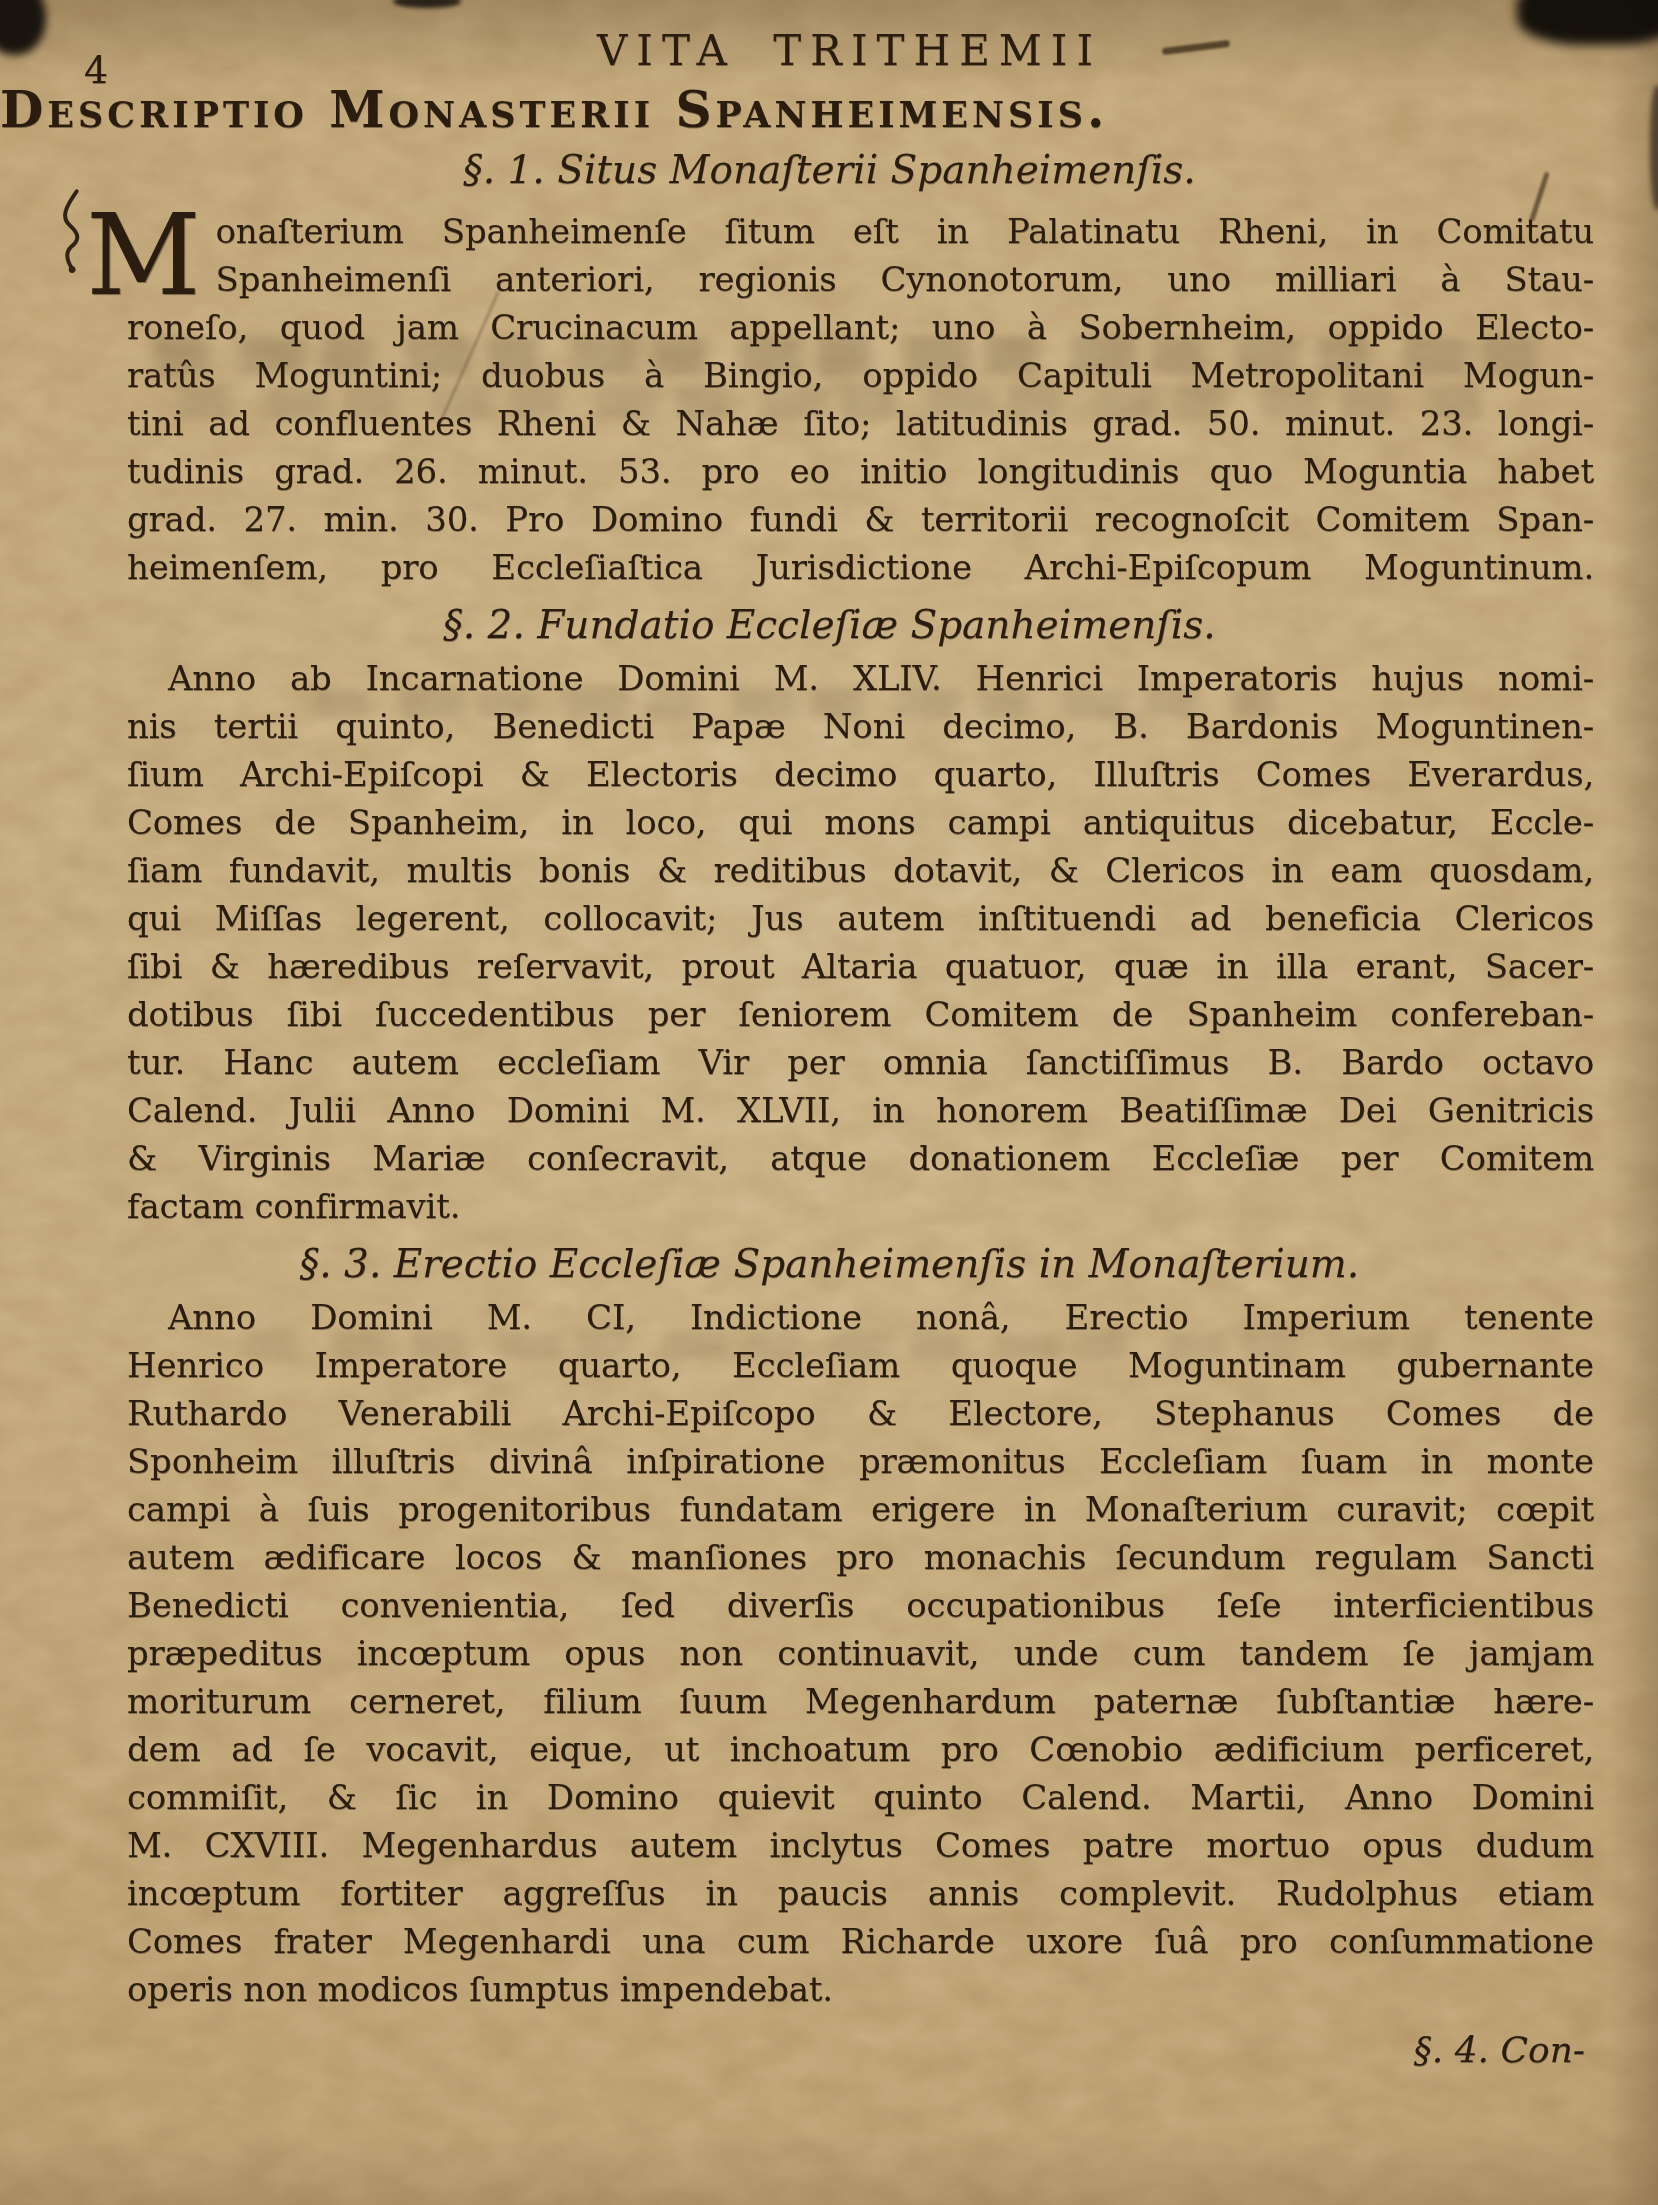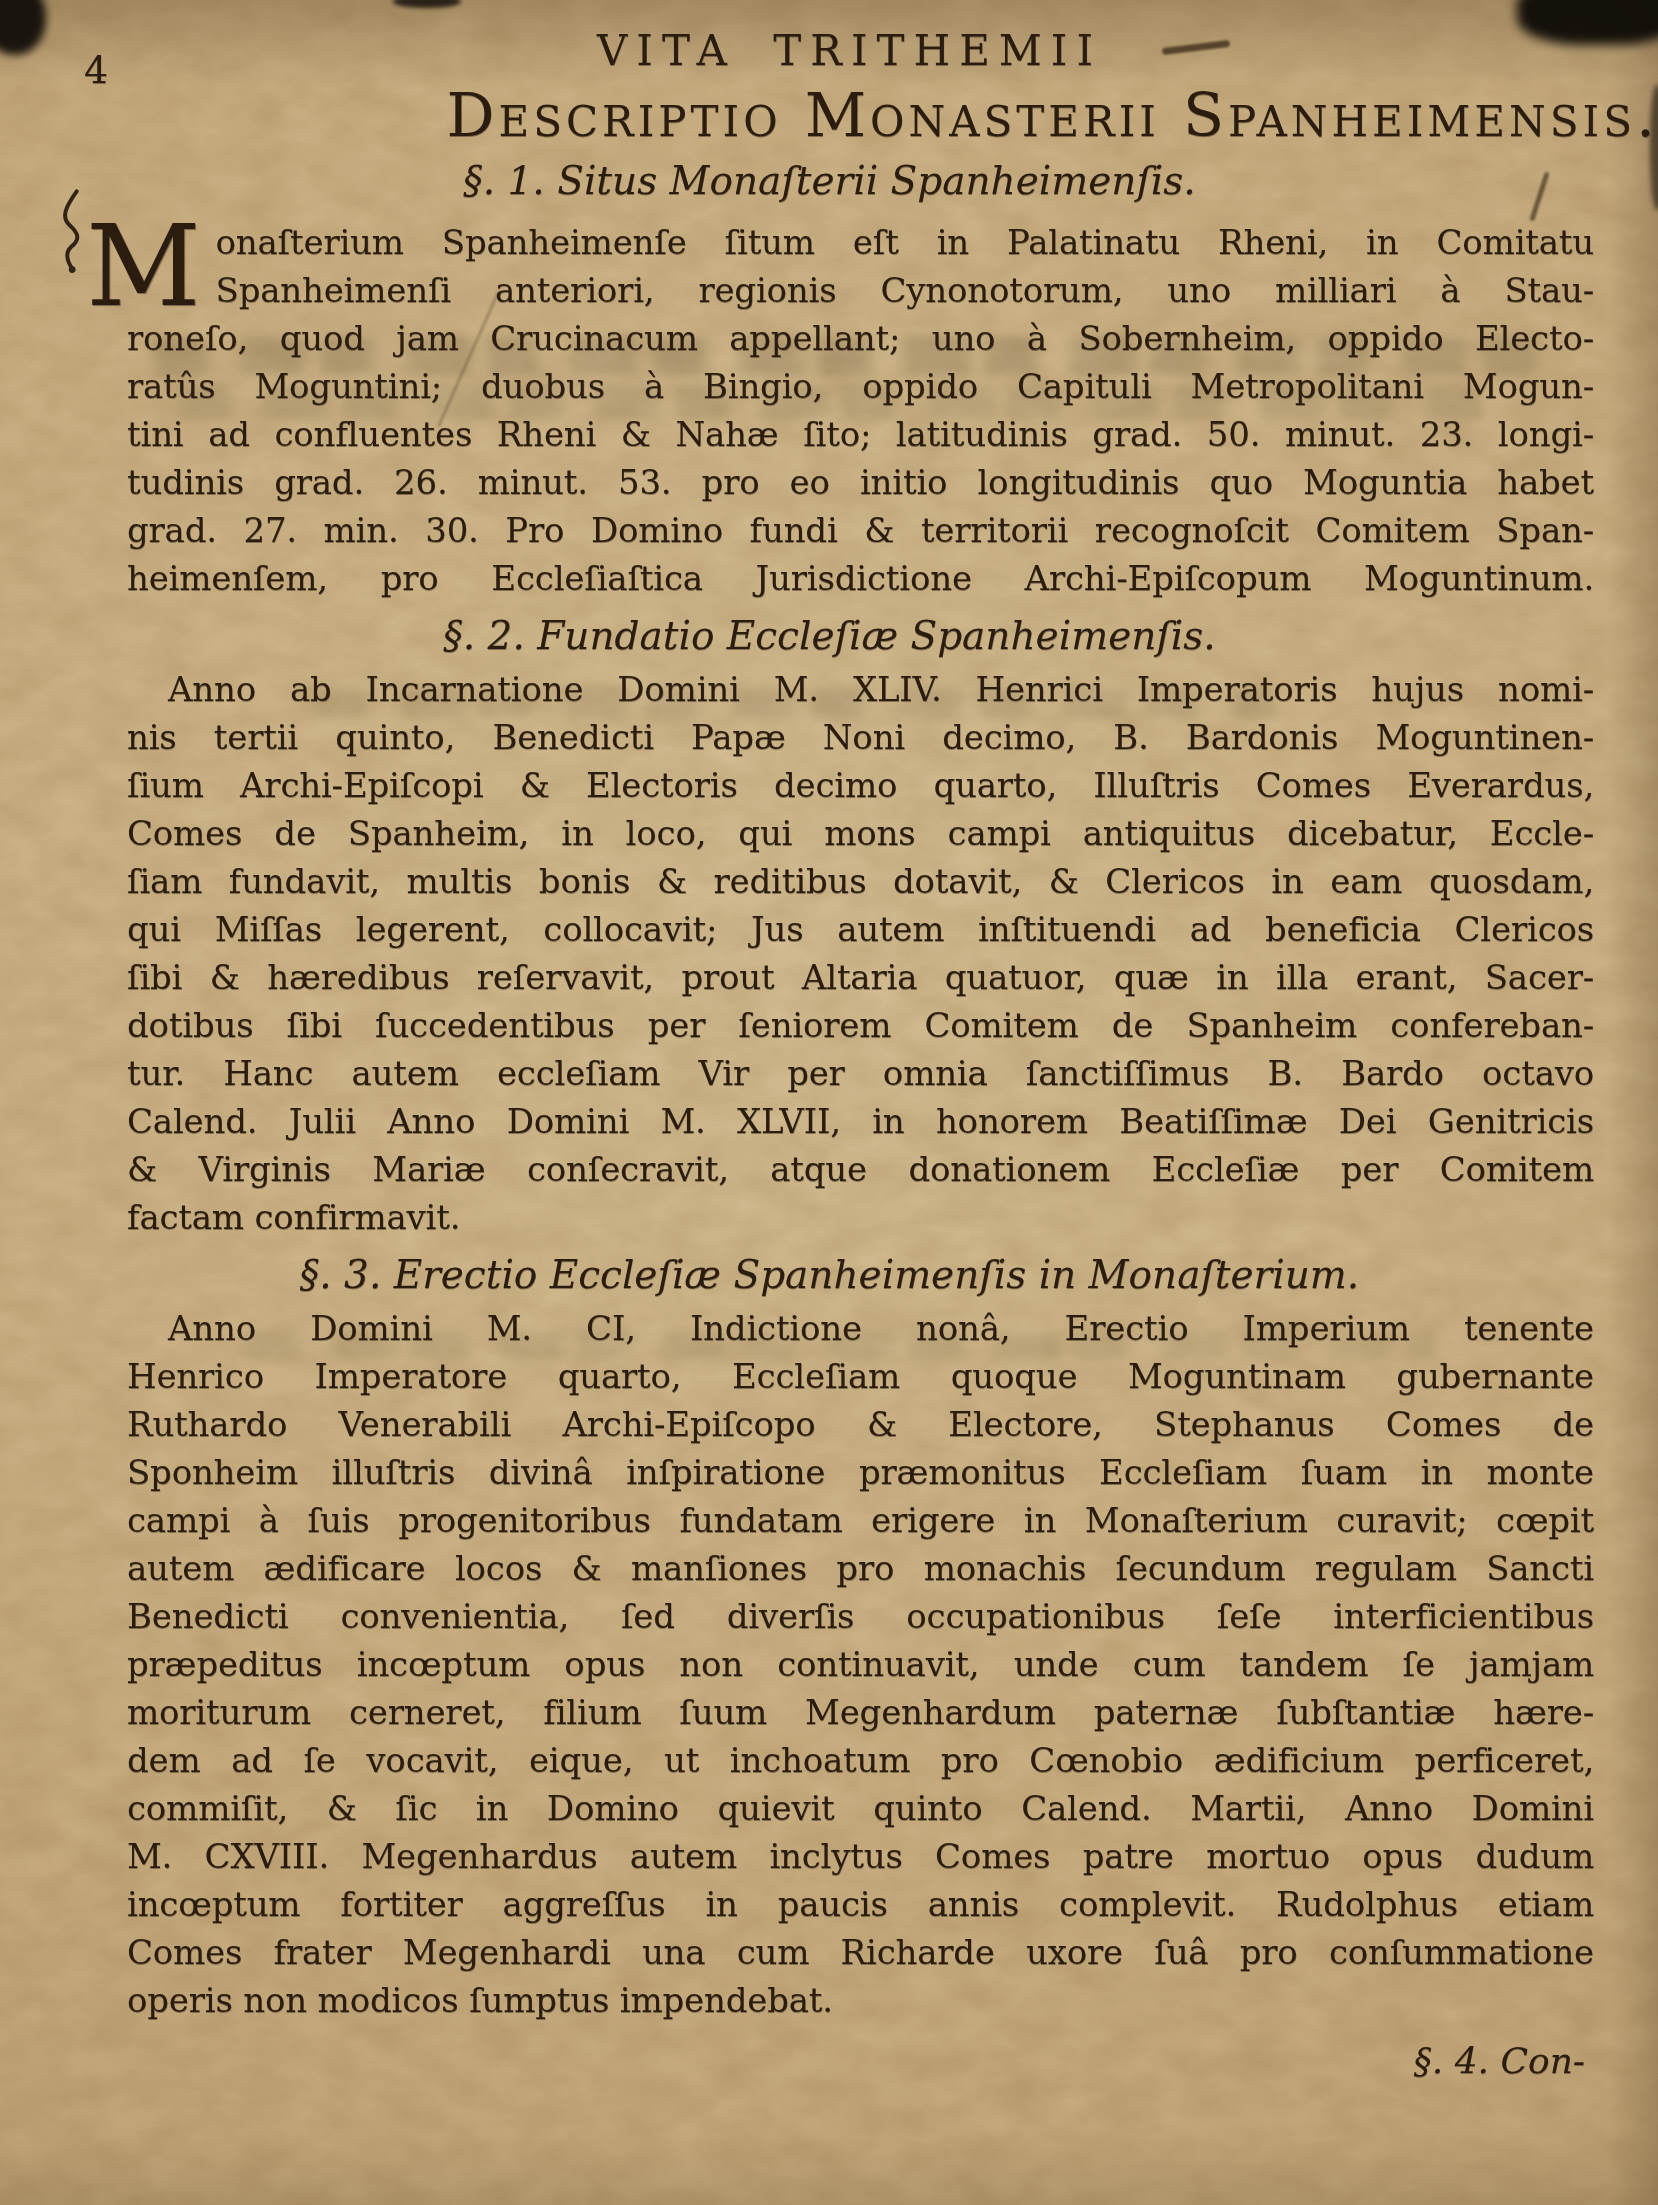--- a/index.html
+++ b/index.html
@@ -85,25 +85,26 @@
     word-spacing: 15px;
     margin-left: 40px;
   }
   .chapter-heading {
     text-align: center;
     font-size: 58px;
     letter-spacing: 5.7px;
     margin-top: 9px;
   }
   .chapter-title {
-    text-align: right;
+    text-align: left;
     font-variant: small-caps;
-    font-size: 60px;
+    font-size: 50px;
     letter-spacing: 4px;
     margin-top: 4.6px;
+    font-weight: bold;
   }
 
   .sec-heading {
     text-align: center;
     font-style: italic;
     font-size: 39px;
     margin: 8px 0 15px 0;
   }
   .sec-heading.later { margin: 11.4px 0 6.8px 0; }
 

